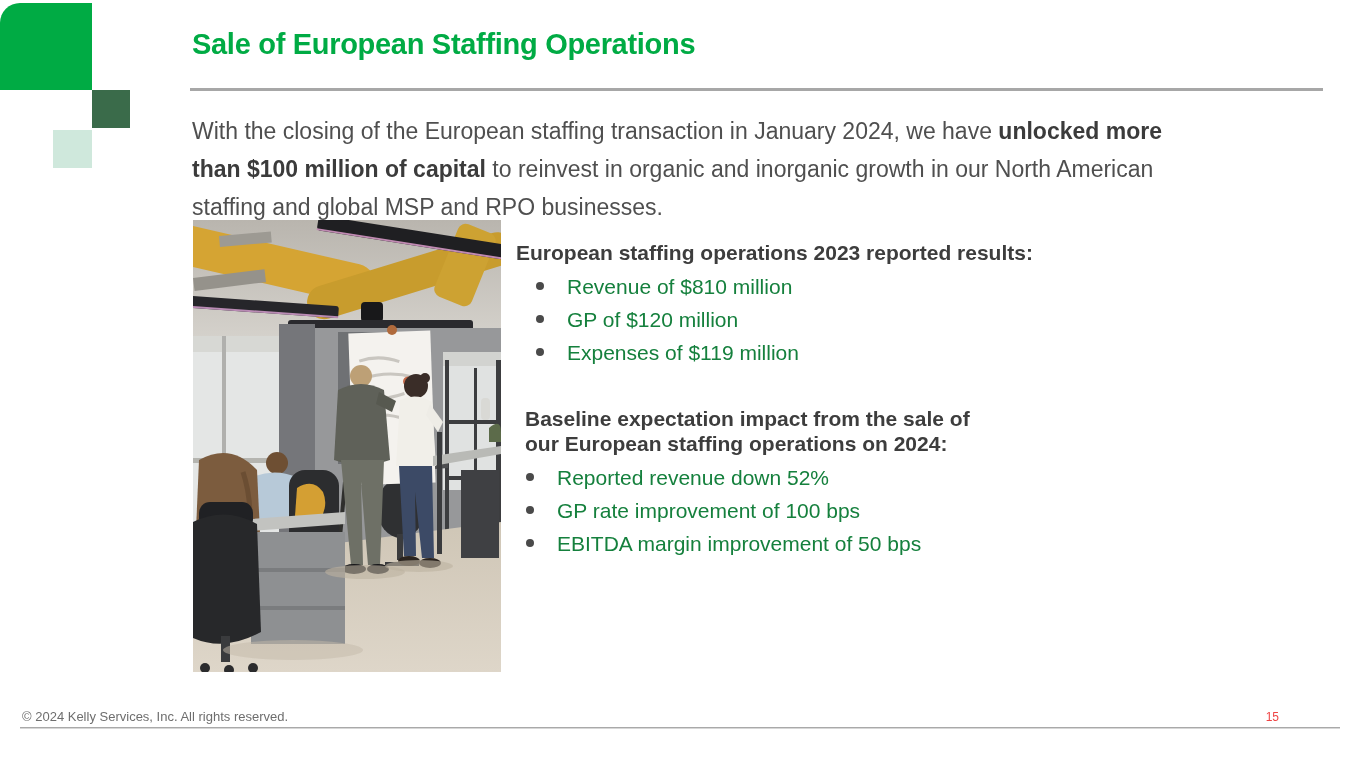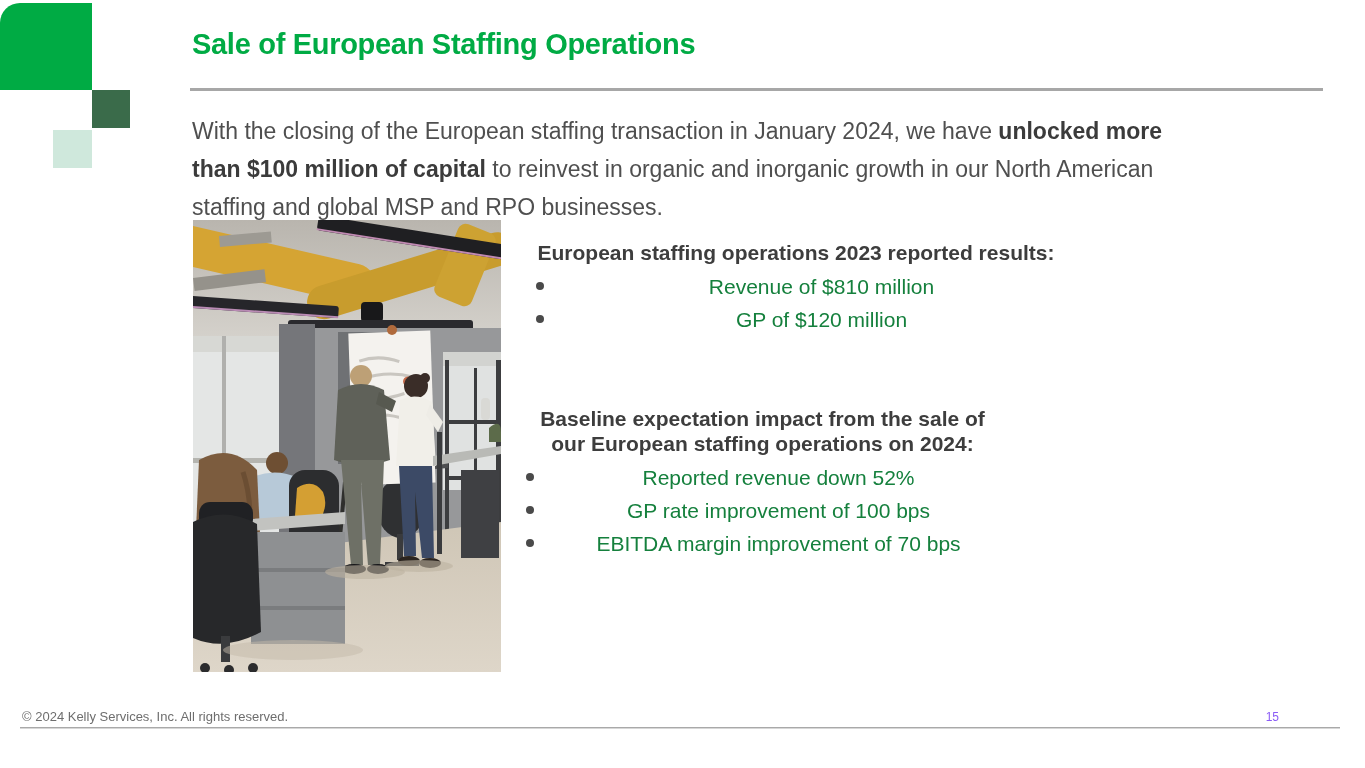--- a/index.html
+++ b/index.html
@@ -21,37 +21,37 @@
   
   .intro { position:absolute; left:192px; top:112px; width:1010px;
            font-size:23px; line-height:38px; color:#4F4F4F; }
   .intro b { color:#3B3B3B; }
 
   
   .photo { position:absolute; left:193px; top:220px; width:308px; height:452px; overflow:hidden; }
   .photo svg { display:block; }
 
   
-  .sec { position:absolute;text-align:center; }
+  .sec { position:absolute; }
   .sec-h { font-size:21px; font-weight:bold; color:#3D3D3D; line-height:25px; }
   .sec1 { left:516px; top:240px; width:560px; }
   .sec2 { left:525px; top:406px; width:475px; }
   .blist { list-style:none; margin-top:10px; }
   .sec1 .blist { margin-left:20px; }
   .sec2 .blist { margin-left:1px; }
   .blist li { position:relative; padding-left:31px; font-size:21px; line-height:24px;
               margin-bottom:9px; color:#15803d; }
   .dot { position:absolute; left:0; top:7px; width:8px; height:8px; border-radius:50%;
          background:#4A4A4A; }
 
   
   .footer-text { position:absolute; left:22px; top:709px; font-size:13px; color:#6E6E6E; }
   .bottom-rule { position:absolute; left:20px; top:727px; width:1320px; height:2px;
                  background:#A9A9A9; border-bottom:1px solid #d7d7d7; }
-  .page-num { position:absolute; right:24px; top:710px; font-size:12px; color:#8b5cf6; }
+  .page-num { position:absolute; right:24px; top:710px; font-size:12px; color:#ef4444; }
 </style>
 </head>
 <body>
 
 <div class="stage">
 
   <div class="sq-green"></div>
   <div class="sq-dark"></div>
   <div class="sq-mint"></div>
 
@@ -178,29 +178,30 @@
       <ellipse cx="226" cy="346" rx="34" ry="6" fill="#bdb2a0" opacity="0.6"></ellipse>
       <ellipse cx="100" cy="430" rx="70" ry="10" fill="#c4baa9" opacity="0.5"></ellipse>
     </svg>
   </div>
 
   <div class="sec sec1">
     <div class="sec-h">European staffing operations 2023 reported results:</div>
     <ul class="blist">
       <li><span class="dot"></span><span>Revenue of $810 million</span></li>
       <li><span class="dot"></span><span>GP of $120 million</span></li>
+      <li><span class="dot"></span><span>Expenses of $119 million</span></li>
     </ul>
   </div>
 
   <div class="sec sec2">
     <div class="sec-h">Baseline expectation impact from the sale of our European staffing operations on 2024:</div>
     <ul class="blist">
       <li><span class="dot"></span><span>Reported revenue down 52%</span></li>
       <li><span class="dot"></span><span>GP rate improvement of 100 bps</span></li>
-      <li><span class="dot"></span><span>EBITDA margin improvement of 70 bps</span></li>
+      <li><span class="dot"></span><span>EBITDA margin improvement of 50 bps</span></li>
     </ul>
   </div>
 
   <div class="footer-text">© 2024 Kelly Services, Inc. All rights reserved.</div>
   <div class="bottom-rule"></div>
   <div class="page-num">15</div>
 
 </div>
 
 </body></html>

